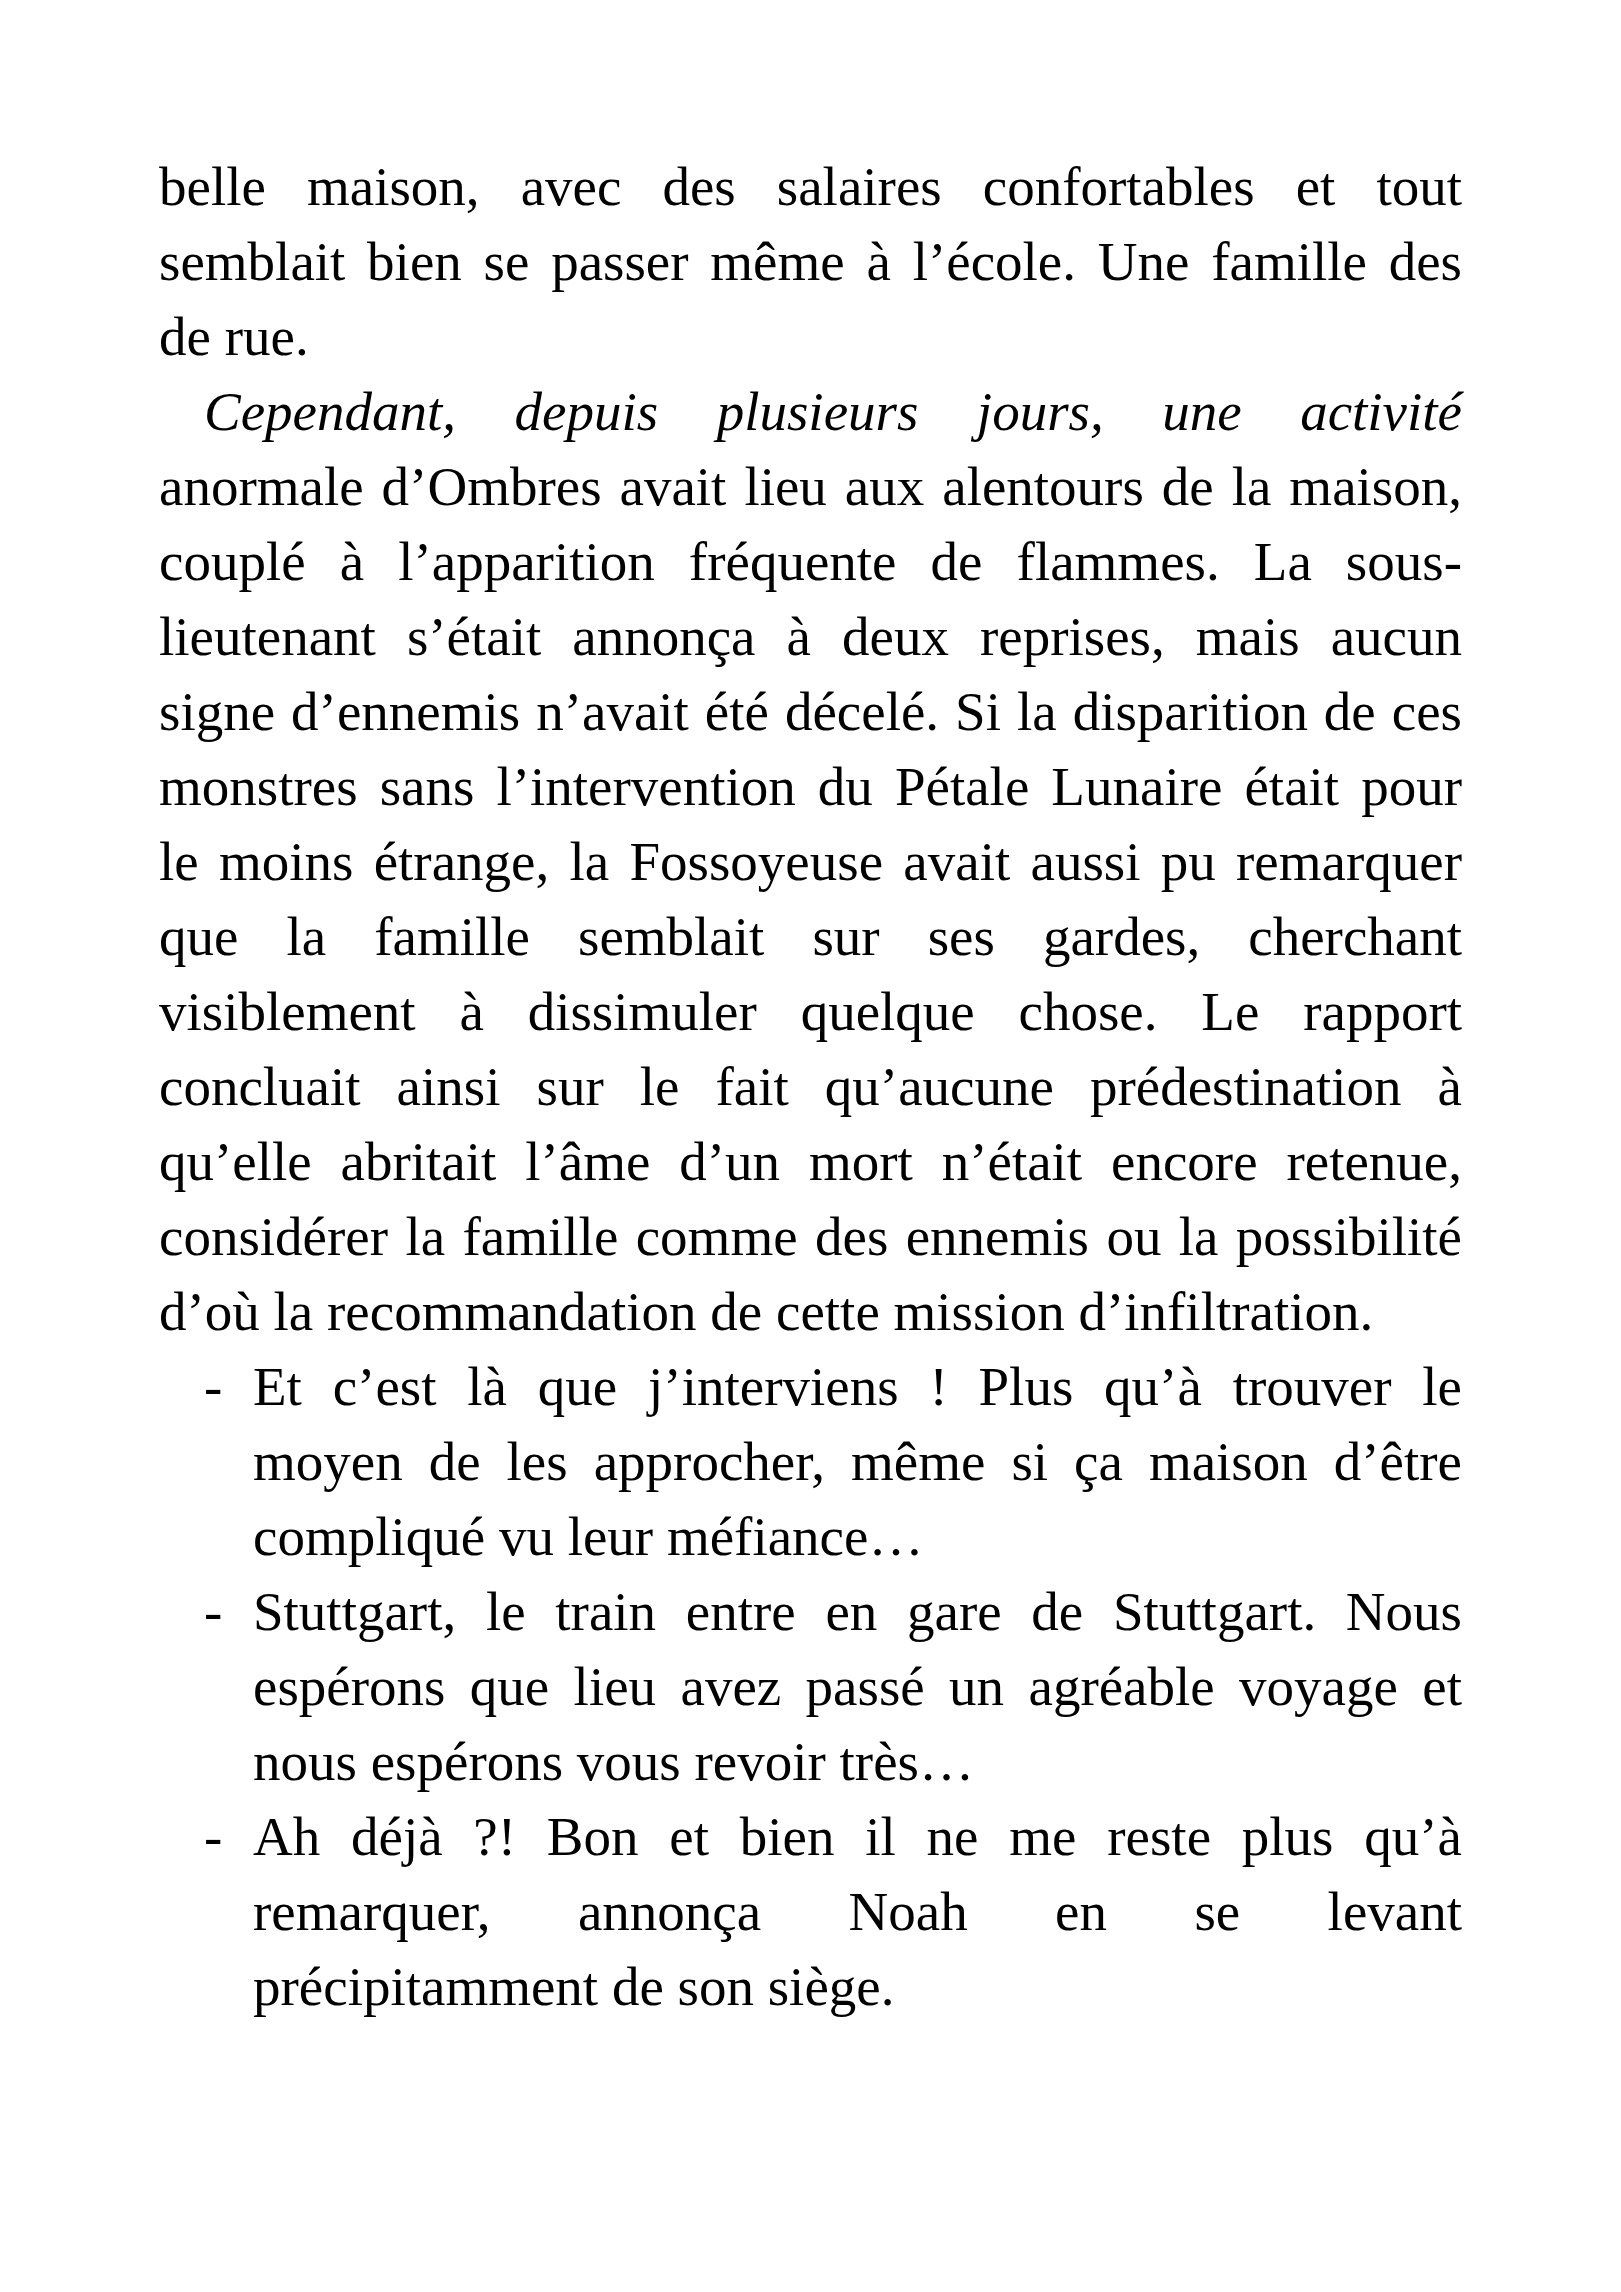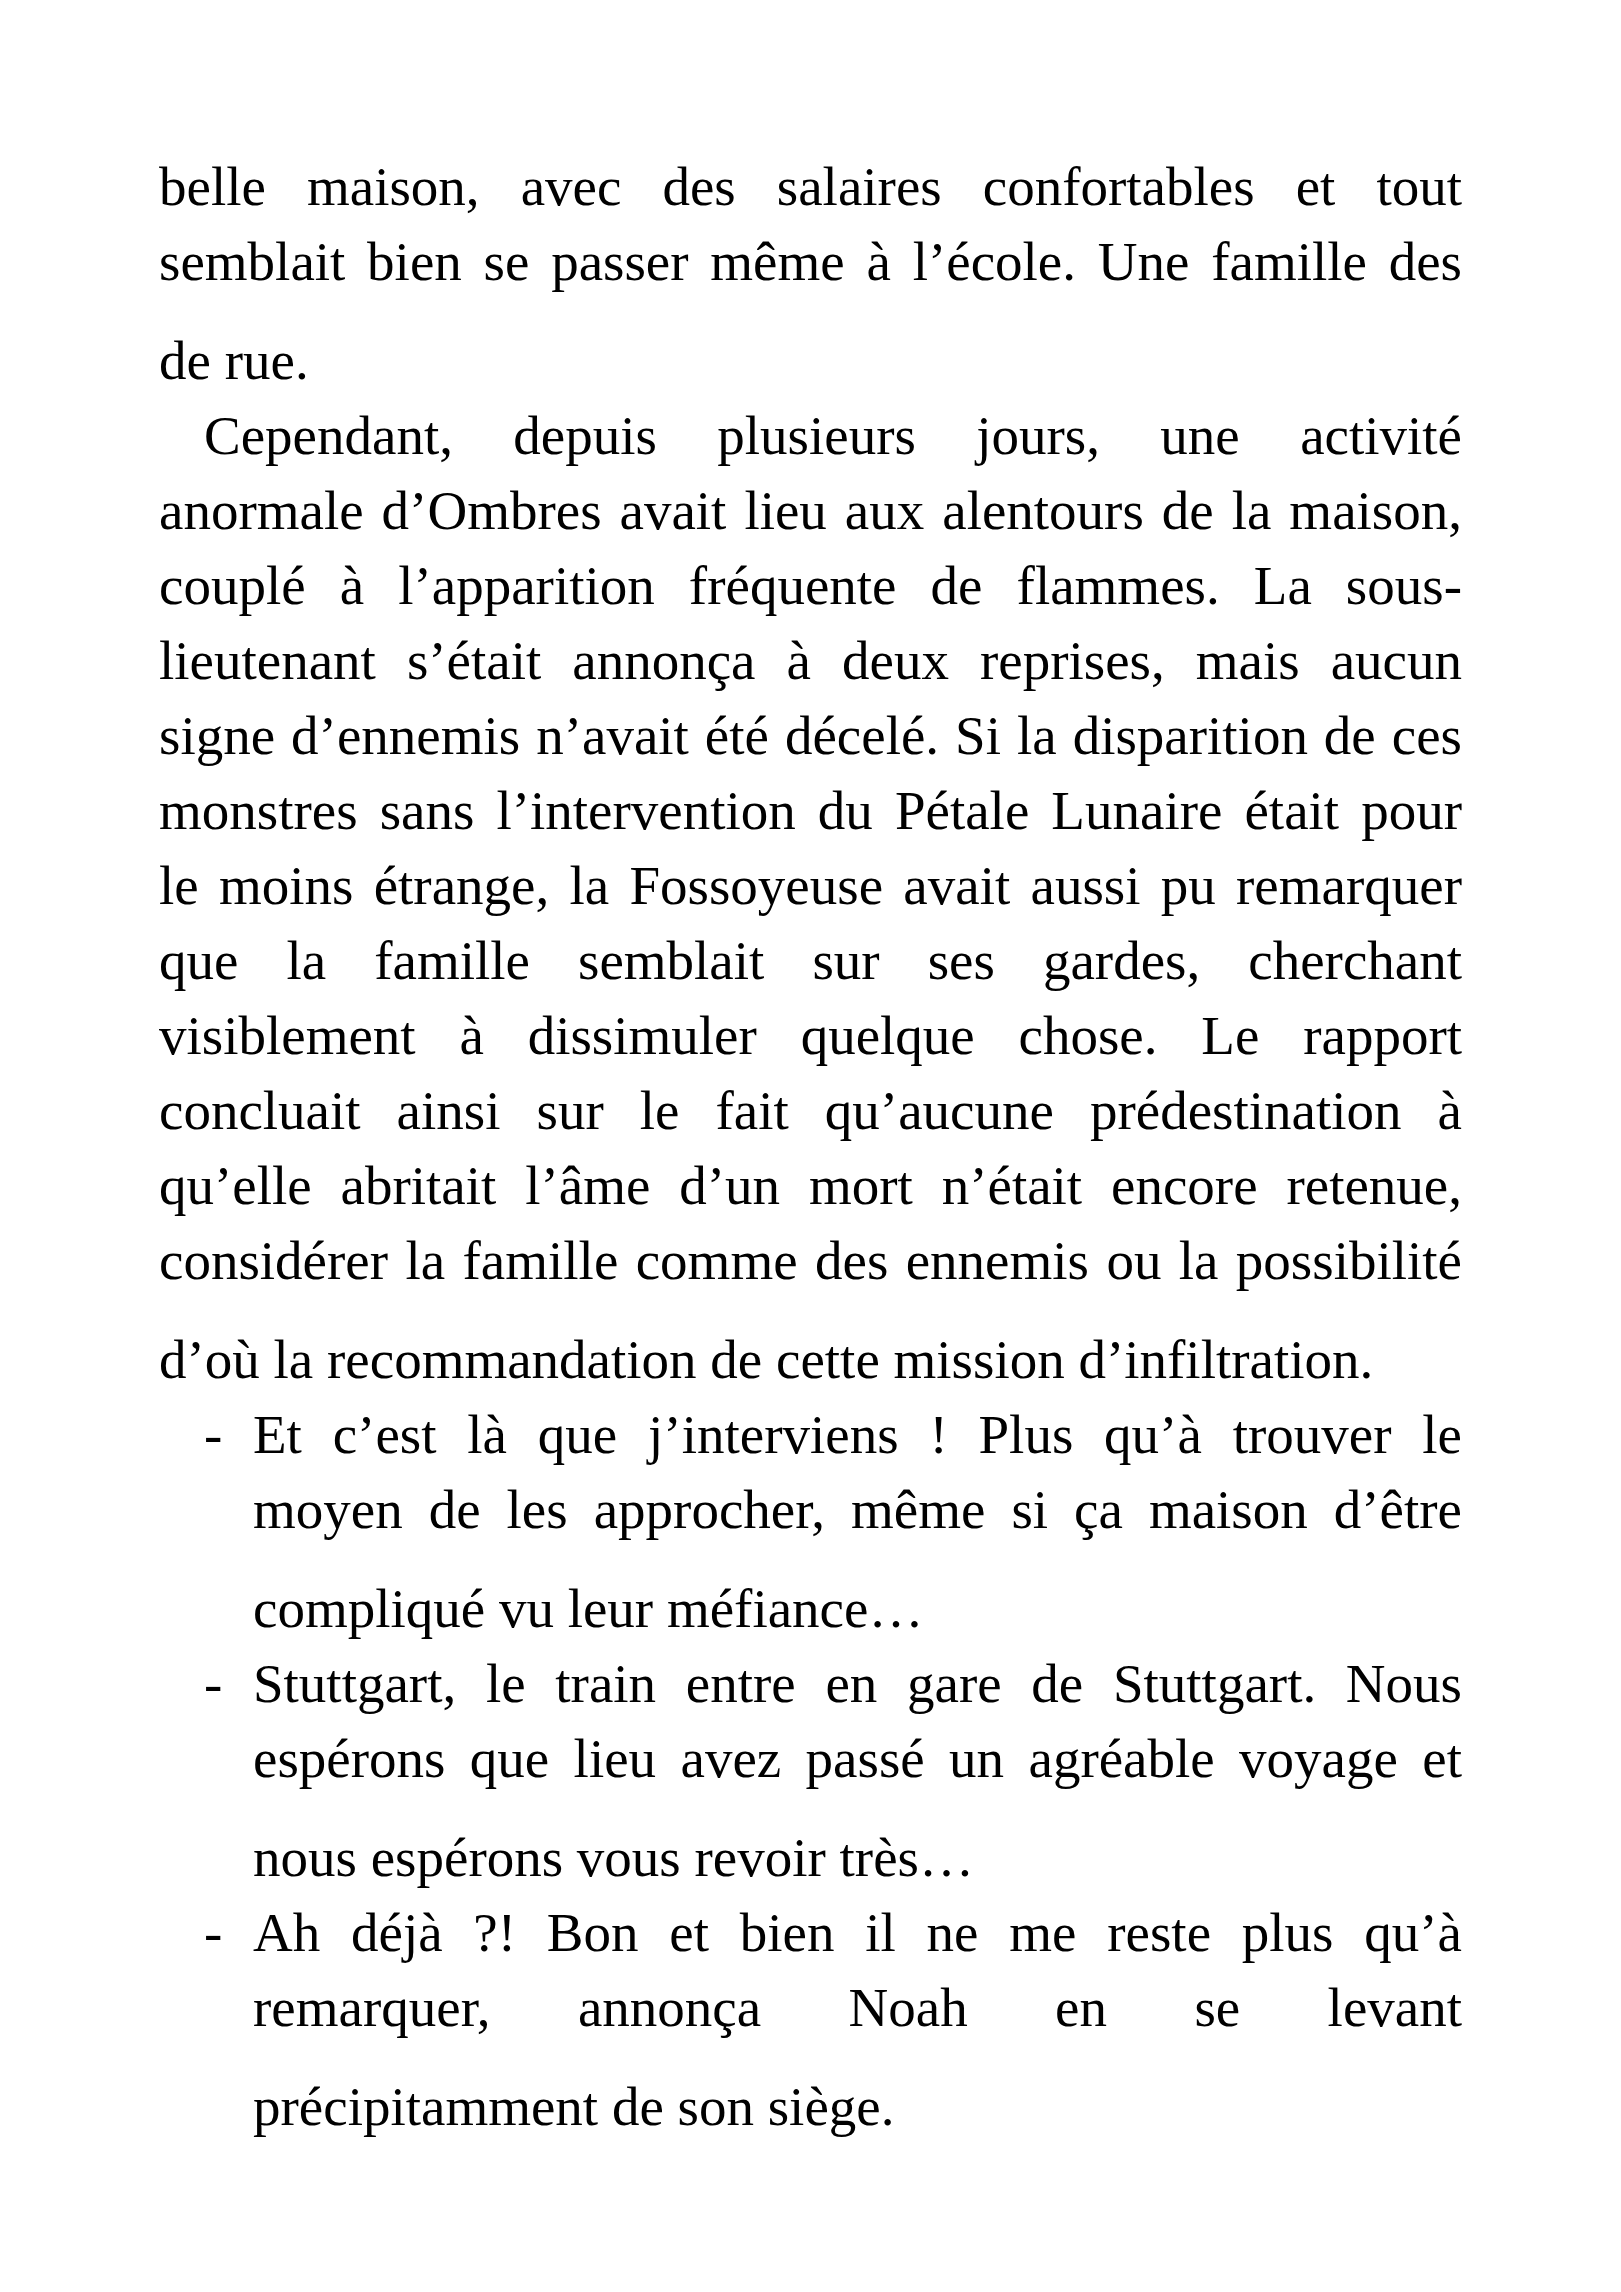--- a/index.html
+++ b/index.html
@@ -23,23 +23,22 @@
   .paragraph { margin: 0; }
   .dialogue  { margin: 0 0 0 94px; }
   .line { white-space: normal; }
   .line.just {
     text-align: justify;
     text-align-last: justify;
   }
   .line.left {
     text-align: center;
     text-align-last: left;
-    margin-top: 24px;
   }
-  .line.indent { text-indent: 45px; }
+  .line.indent { text-indent: 45px; font-style: italic; }
   .dialogue .line { position: relative; }
   .dash {
     position: absolute;
     left: -49px;
     top: 0;
   }
 </style>
 </head>
 <body>
 

